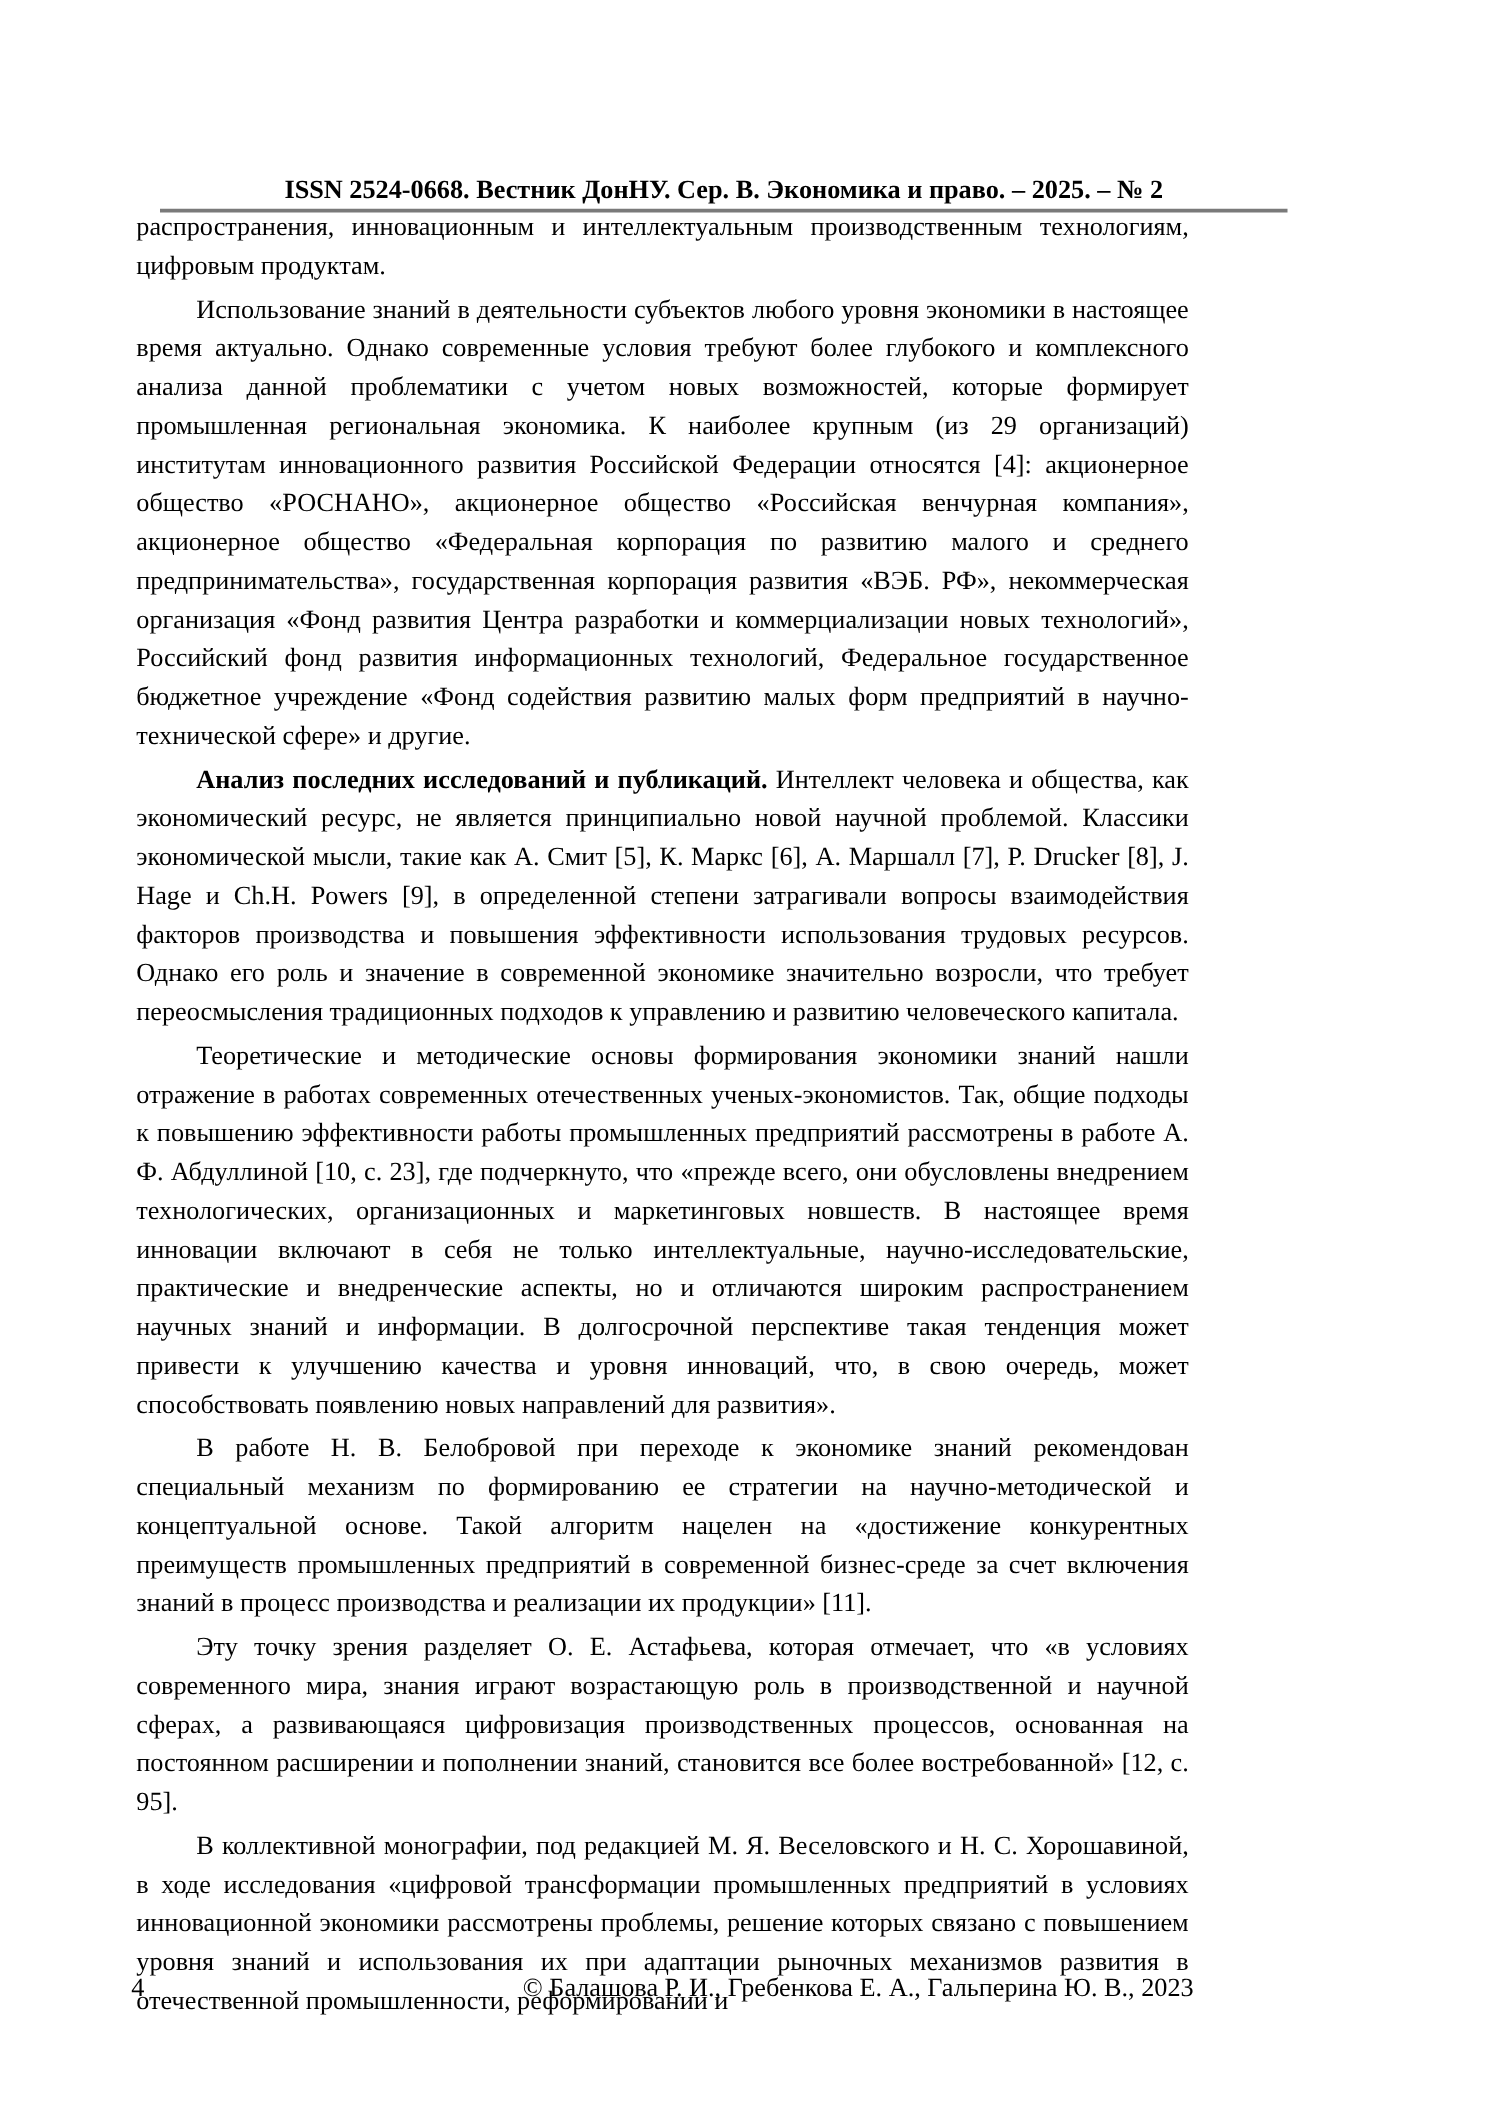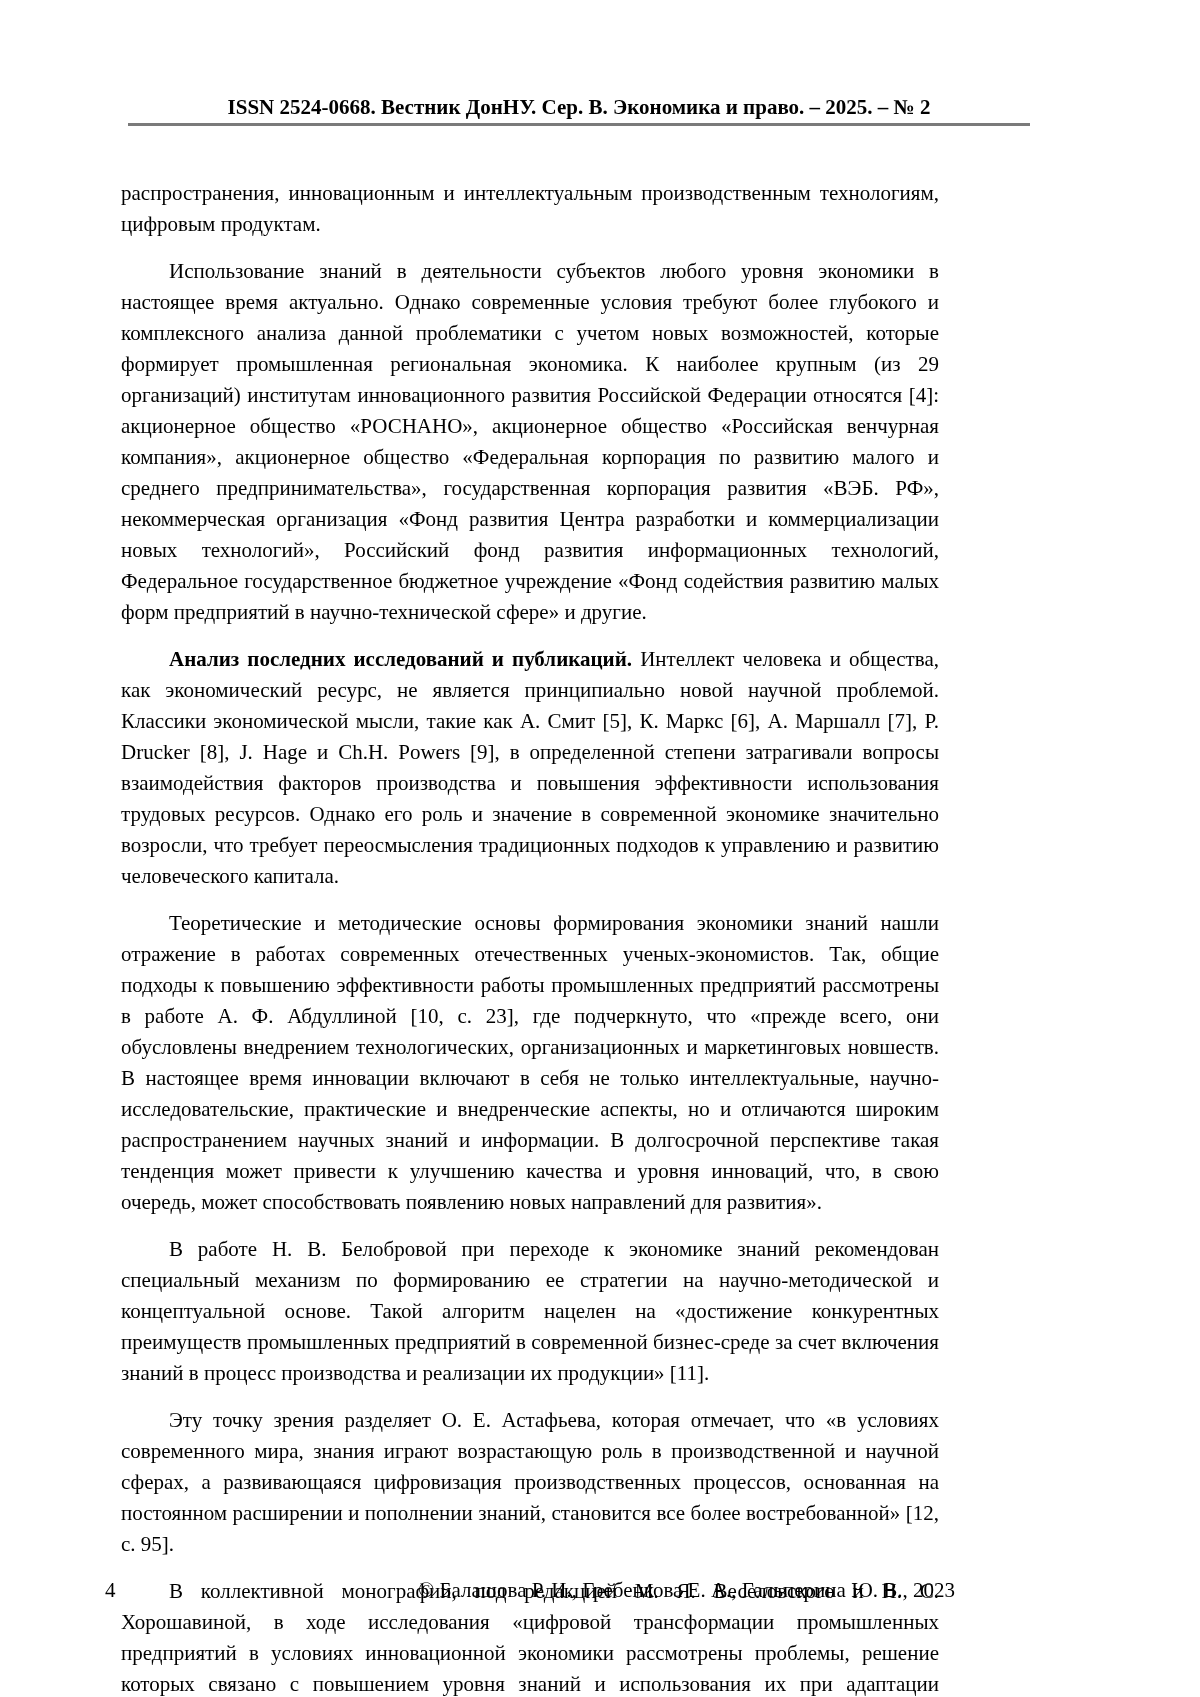--- a/index.html
+++ b/index.html
@@ -21,38 +21,39 @@
     top: 94px;
     left: 128px;
     width: 902px;
     text-align: center;
   }
   .header-title {
     font-size: 21px;
     font-weight: bold;
     line-height: 26px;
     white-space: nowrap;
+    margin-top: 44px;
   }
   .header-rule {
     margin-top: 3px;
     height: 3px;
     background: #7a7a7a;
     width: 100%;
   }
   .article-body {
     position: absolute;
     top: 162px;
     left: 105px;
     width: 850px;
     font-size: 21px;
     line-height: 31px;
     text-align: justify;
   }
   .para {
-    margin: 16px;
+    margin: 4px;
     padding: 0;
     text-indent: 48px;
   }
   .para.no-indent {
     text-indent: 0;
   }
   .lead {
     font-weight: bold;
     font-family: Liberation Serif, serif;
   }

